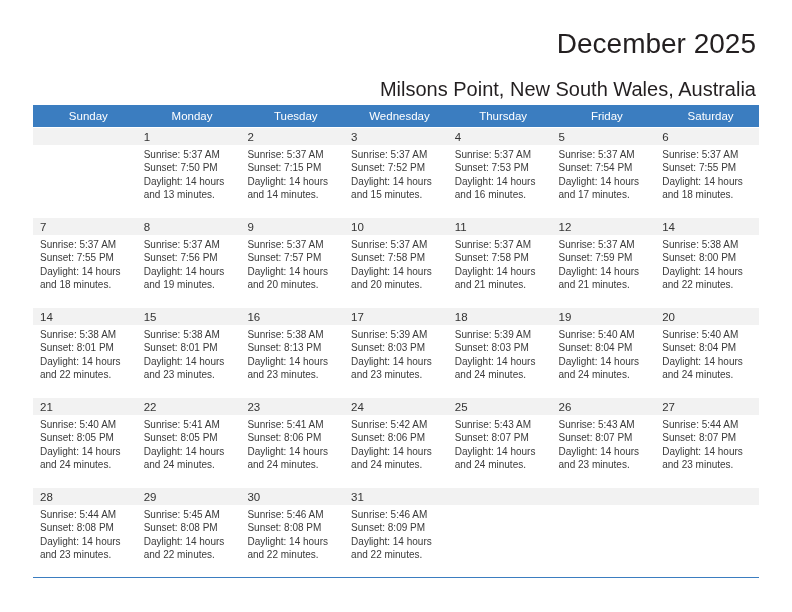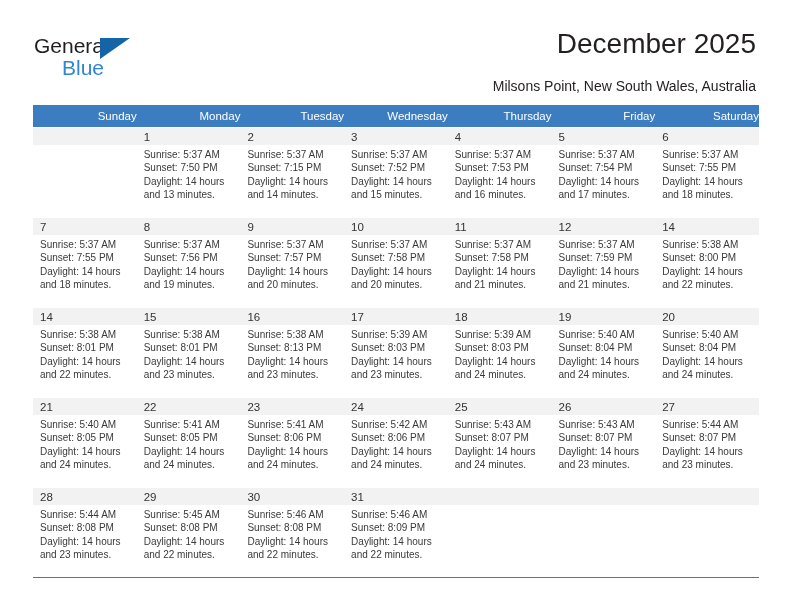--- a/index.html
+++ b/index.html
@@ -56,40 +56,40 @@
     right: 36px; top: 28px;
     font-size: 28px;
     color: #231f20;
     text-align: left;
     white-space: nowrap;
     font-weight: normal;
   }
   .subtitle {
     position: absolute;
     right: 36px; top: 78px;
-    font-size: 14px;
+    font-size: 20px;
     color: #231f20;
     text-align: right;
     white-space: nowrap;
   }
 
   
   .calendar {
     position: absolute;
     left: 33px; top: 105px;
     width: 726px;
     border-collapse: collapse;
     table-layout: fixed;
   }
   .calendar th {
     background: #3b7dc0;
     color: #ffffff;
     font-size: 11.5px;
     font-weight: normal;
-    text-align: right;
+    text-align: center;
     padding: 5px 0 5px 7px;
     height: 20px;
     border: none;
   }
   .calendar td {
     width: 103.71px;
     vertical-align: top;
     padding: 0;
     border: none;
     height: 90px;
@@ -115,25 +115,20 @@
   }
   .cell-body div { white-space: nowrap; }
 </style>
 </head>
 <body>
 
 <div class="page">
 
   <div class="top">
 
-    <div class="logo">
-      <span class="logo-general">General</span>
-      <span class="logo-tri"></span>
-      <span class="logo-blue">Blue</span>
-    </div>
 
     <div class="title">December 2025</div>
     <div class="subtitle">Milsons Point, New South Wales, Australia</div>
   </div>
 
   <table class="calendar">
     <thead>
       <tr>
         <th>Sunday</th>
         <th>Monday</th>

